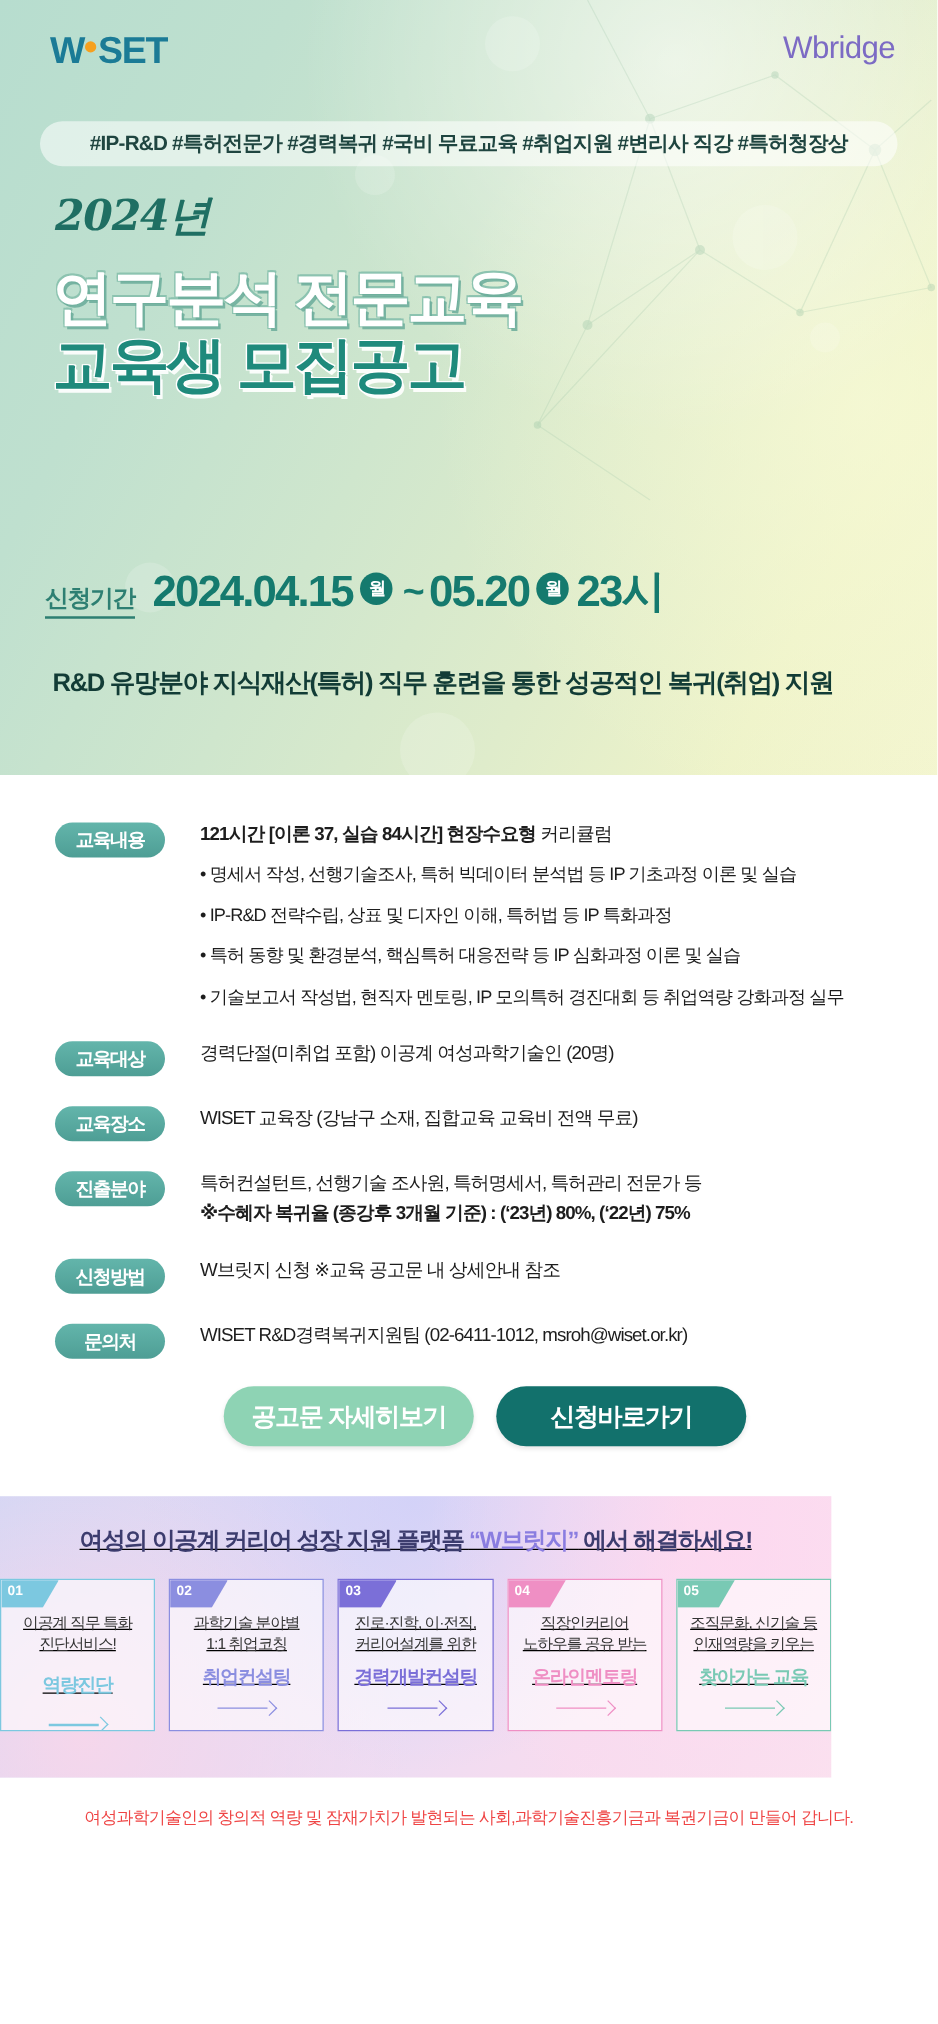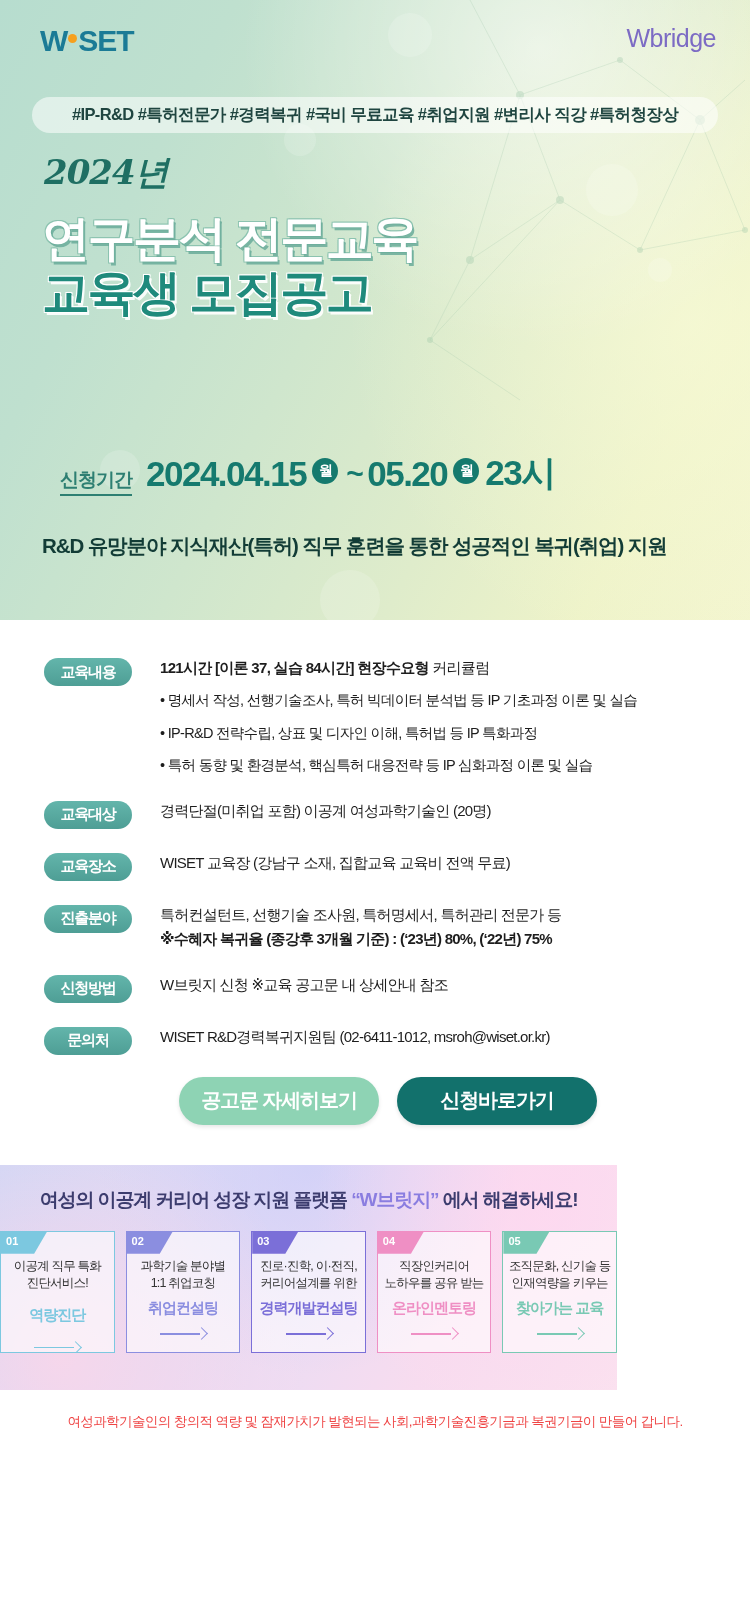--- a/index.html
+++ b/index.html
@@ -55,21 +55,21 @@
   .bigtitle .line {
     font-size:48px; font-weight:bold; letter-spacing:-2.5px; line-height:1.12;
     color:#ffffff;
     text-shadow: 2px 3px 0 rgba(106,172,154,.85), -1px -1px 0 #8cc3b0, 1px -1px 0 #8cc3b0, -1px 1px 0 #8cc3b0;
   }
   .bigtitle .line.alt {
     color:#1f8a7c;
     text-shadow: 2px 3px 0 rgba(255,255,255,.9), -1px -1px 0 #ffffff, 1px -1px 0 #ffffff, -1px 1px 0 #ffffff;
   }
 
-  .period { position:absolute; left:60px; top:450px; display:flex; align-items:baseline; gap:14px; }
+  .period { position:absolute; left:36px; top:450px; display:flex; align-items:baseline; gap:14px; }
   .period-label {
     font-size:19px; font-weight:bold; color:#2d7f72; letter-spacing:-1px;
     border-bottom:2px solid #2d7f72; padding-bottom:1px;
   }
   .period-value {
     font-size:35px; font-weight:bold; color:#157a6e; letter-spacing:-1.5px;
     display:flex; align-items:center; gap:3px;
   }
   .daychip {
     display:inline-flex; align-items:center; justify-content:center;
@@ -115,26 +115,27 @@
     width:200px; height:48px; border-radius:24px;
     display:flex; align-items:center; justify-content:center;
     font-size:20px; font-weight:bold; letter-spacing:-1.1px;
     box-shadow:0 2px 4px rgba(0,0,0,.10); cursor:pointer; border:none;
   }
   .btn.light { background:#8ed3b4; color:#ffffff; }
   .btn.dark  { background:#12716c; color:#ffffff; }
 
   
   .promo {
-    position:relative; width:617px; height:225px; overflow:hidden;
+    position:relative; width:665px; height:225px; overflow:hidden;
     background:
       radial-gradient(circle at 10% 85%, rgba(255,214,232,.75) 0%, rgba(255,214,232,0) 42%),
       radial-gradient(circle at 88% 20%, rgba(255,215,240,.70) 0%, rgba(255,215,240,0) 40%),
       radial-gradient(circle at 50% 0%, rgba(200,205,250,.65) 0%, rgba(200,205,250,0) 55%),
       linear-gradient(115deg,#cfd7f6 0%, #dcd9f5 25%, #ecdcf3 50%, #f7dcef 72%, #fae2ef 100%);
+    text-decoration: underline;
   }
   .promo-title {
     text-align:center; padding-top:22px;
     font-size:19px; font-weight:bold; color:#3c3c6e; letter-spacing:-1.1px;
   }
   .promo-title .hl { color:#8a7de0; }
   .cards { display:flex; gap:11px; justify-content:center; margin-top:18px; }
   .card {
     position:relative; width:134px; height:122px;
     background:rgba(255,255,255,.60);
@@ -235,20 +236,21 @@
 
 <div class="details">
 
   <div class="row">
     <div class="badge">교육내용</div>
     <div class="rowbody">
       <div class="head"><b>121시간 [이론 37, 실습 84시간] 현장수요형</b><span> 커리큘럼</span></div>
       <div class="bullet">• 명세서 작성, 선행기술조사, 특허 빅데이터 분석법 등 IP 기초과정 이론 및 실습</div>
       <div class="bullet">• IP-R&amp;D 전략수립, 상표 및 디자인 이해, 특허법 등 IP 특화과정</div>
       <div class="bullet">• 특허 동향 및 환경분석, 핵심특허 대응전략 등 IP 심화과정 이론 및 실습</div>
+      <div class="bullet">• 기술보고서 작성법, 현직자 멘토링, IP 모의특허 경진대회 등 취업역량 강화과정 실무</div>
     </div>
   </div>
 
   <div class="row">
     <div class="badge">교육대상</div>
     <div class="rowbody">
       <div class="plain">경력단절(미취업 포함) 이공계 여성과학기술인 (20명)</div>
     </div>
   </div>
 

